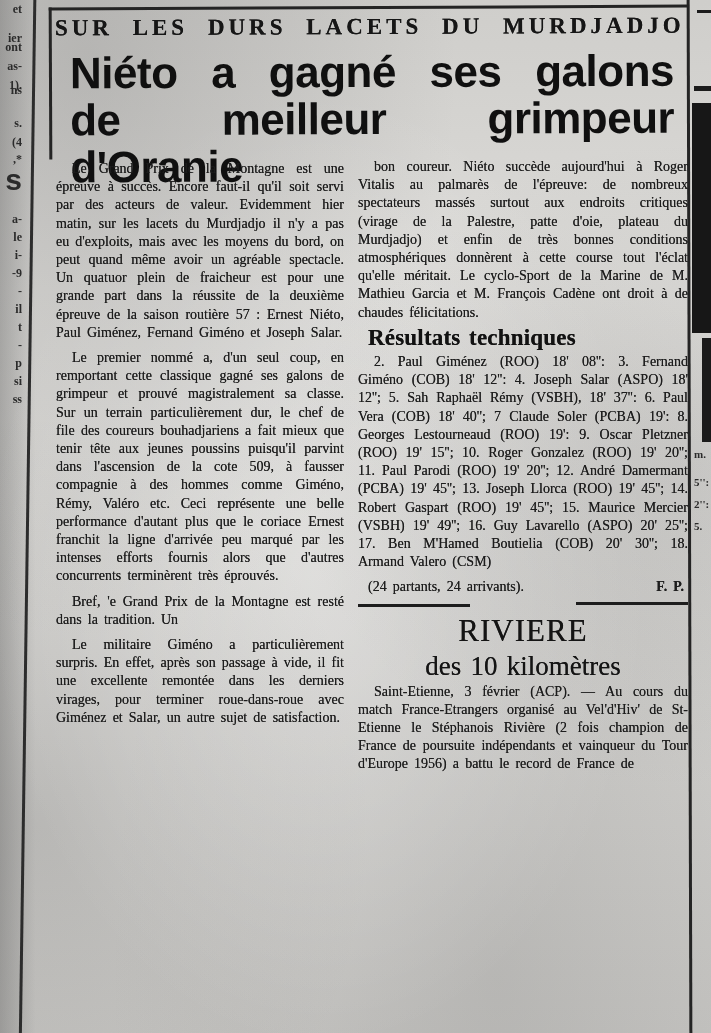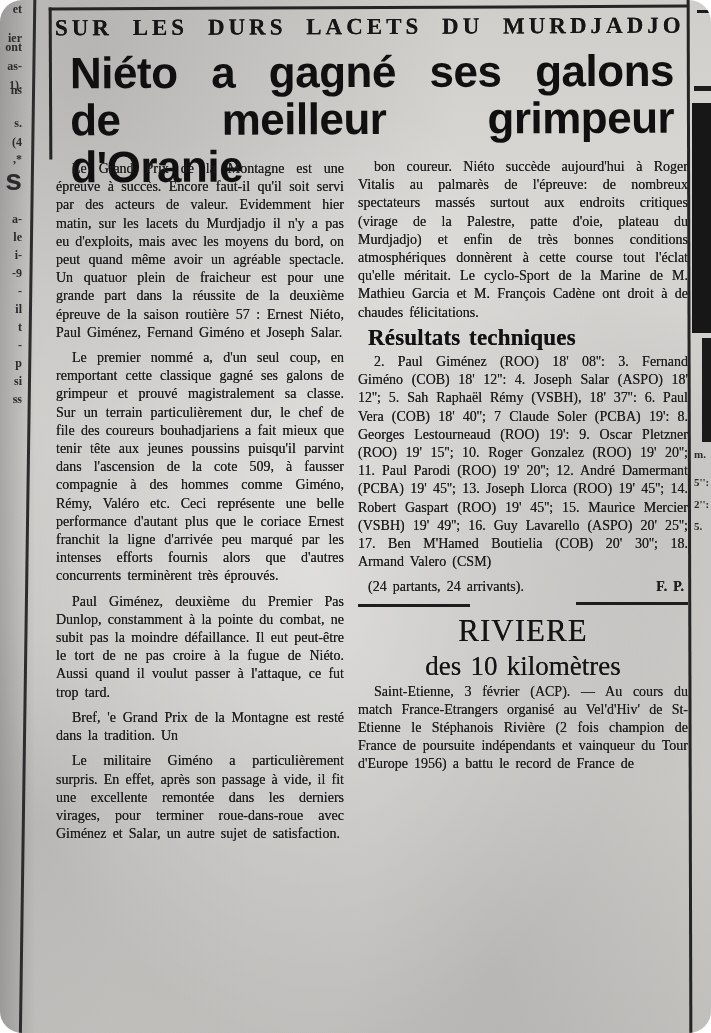--- a/index.html
+++ b/index.html
@@ -9,21 +9,20 @@
     background-image:
       radial-gradient(ellipse at 12% 6%, rgba(110,110,110,.28), transparent 42%),
       radial-gradient(ellipse at 95% 45%, rgba(120,120,120,.16), transparent 40%),
       radial-gradient(ellipse at 45% 55%, rgba(255,255,255,.30), transparent 60%),
       radial-gradient(ellipse at 70% 95%, rgba(105,105,105,.20), transparent 55%),
       radial-gradient(ellipse at 5% 80%, rgba(100,100,100,.22), transparent 35%),
       linear-gradient(90deg, rgba(70,70,70,.30), rgba(0,0,0,0) 5%),
       linear-gradient(180deg,#cfcecb,#dcdbd8 28%,#d4d3d0 68%,#c9c8c5);
     color:#1f1f1f;
     font-family:"Liberation Serif","DejaVu Serif",serif;
-    border-radius:22px;
   }
   .ink{ text-shadow:0 0 .6px rgba(25,25,25,.85); }
 
   
   .lmargin{ position:absolute; left:0; top:0; width:24px; height:100%; text-align:right; }
   .lfrag{ position:absolute; right:2px; font-size:12px; font-weight:bold; color:#2b2b2b; white-space:nowrap; }
   .lfrag.big{ font-size:30px; font-family:"Liberation Sans",sans-serif; font-weight:bold; }
   .rule-left{ position:absolute; left:26px; top:-6px; width:3px; height:1060px; background:#2c2c2c; transform:rotate(.8deg); }
 
   
@@ -121,21 +120,20 @@
 
   <div class="head-box">
     <div class="kicker ink">SUR LES DURS LACETS DU MURDJADJO</div>
     <div class="headline l1">Niéto a gagné ses galons</div>
     <div class="headline l2">de meilleur grimpeur d'Oranie</div>
   </div>
 
   <div class="col col-left ink">
     <p>Le Grand Prix de la Montagne est une épreuve à succès. Encore faut-il qu'il soit servi par des acteurs de valeur. Evidemment hier matin, sur les lacets du Murdjadjo il n'y a pas eu d'exploits, mais avec les moyens du bord, on peut quand même avoir un agréable spectacle. Un quatuor plein de fraicheur est pour une grande part dans la réussite de la deuxième épreuve de la saison routière 57 : Ernest Niéto, Paul Giménez, Fernand Giméno et Joseph Salar.</p>
     <p>Le premier nommé a, d'un seul coup, en remportant cette classique gagné ses galons de grimpeur et prouvé magistralement sa classe. Sur un terrain particulièrement dur, le chef de file des coureurs bouhadjariens a fait mieux que tenir tête aux jeunes poussins puisqu'il parvint dans l'ascension de la cote 509, à fausser compagnie à des hommes comme Giméno, Rémy, Valéro etc. Ceci représente une belle performance d'autant plus que le coriace Ernest franchit la ligne d'arrivée peu marqué par les intenses efforts fournis alors que d'autres concurrents terminèrent très éprouvés.</p>
-    <p>Paul Giménez, deuxième du Premier Pas Dunlop, constamment à la pointe du combat, ne subit pas la moindre défaillance. Il eut peut-être le tort de ne pas croire à la fugue de Niéto. Aussi quand il voulut passer à l'attaque, ce fut trop tard.</p>
     <p>Bref, 'e Grand Prix de la Montagne est resté dans la tradition. Un</p>
     <p>Le militaire Giméno a particulièrement surpris. En effet, après son passage à vide, il fit une excellente remontée dans les derniers virages, pour terminer roue-dans-roue avec Giménez et Salar, un autre sujet de satisfaction.</p>
   </div>
 
   <div class="col col-right ink">
     <p>bon coureur. Niéto succède aujourd'hui à Roger Vitalis au palmarès de l'épreuve: de nombreux spectateurs massés surtout aux endroits critiques (virage de la Palestre, patte d'oie, plateau du Murdjadjo) et enfin de très bonnes conditions atmosphériques donnèrent à cette course tout l'éclat qu'elle méritait. Le cyclo-Sport de la Marine de M. Mathieu Garcia et M. François Cadène ont droit à de chaudes félicitations.</p>
     <div class="results-heading">Résultats techniques</div>
     <p>2. Paul Giménez (ROO) 18' 08'': 3. Fernand Giméno (COB) 18' 12'': 4. Joseph Salar (ASPO) 18' 12''; 5. Sah Raphaël Rémy (VSBH), 18' 37'': 6. Paul Vera (COB) 18' 40''; 7 Claude Soler (PCBA) 19': 8. Georges Lestourneaud (ROO) 19': 9. Oscar Pletzner (ROO) 19' 15''; 10. Roger Gonzalez (ROO) 19' 20''; 11. Paul Parodi (ROO) 19' 20''; 12. André Damermant (PCBA) 19' 45''; 13. Joseph Llorca (ROO) 19' 45''; 14. Robert Gaspart (ROO) 19' 45''; 15. Maurice Mercier (VSBH) 19' 49''; 16. Guy Lavarello (ASPO) 20' 25''; 17. Ben M'Hamed Boutielia (COB) 20' 30''; 18. Armand Valero (CSM)</p>
     <div class="result-footer">
       <span class="left">(24 partants, 24 arrivants).</span>

